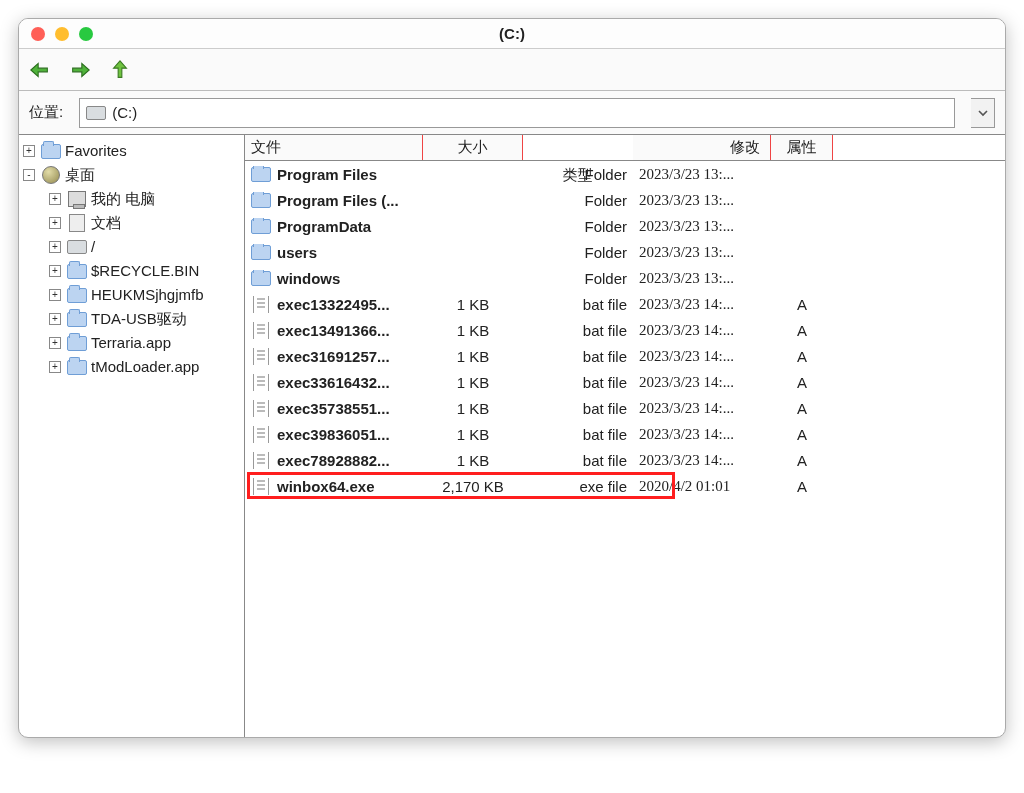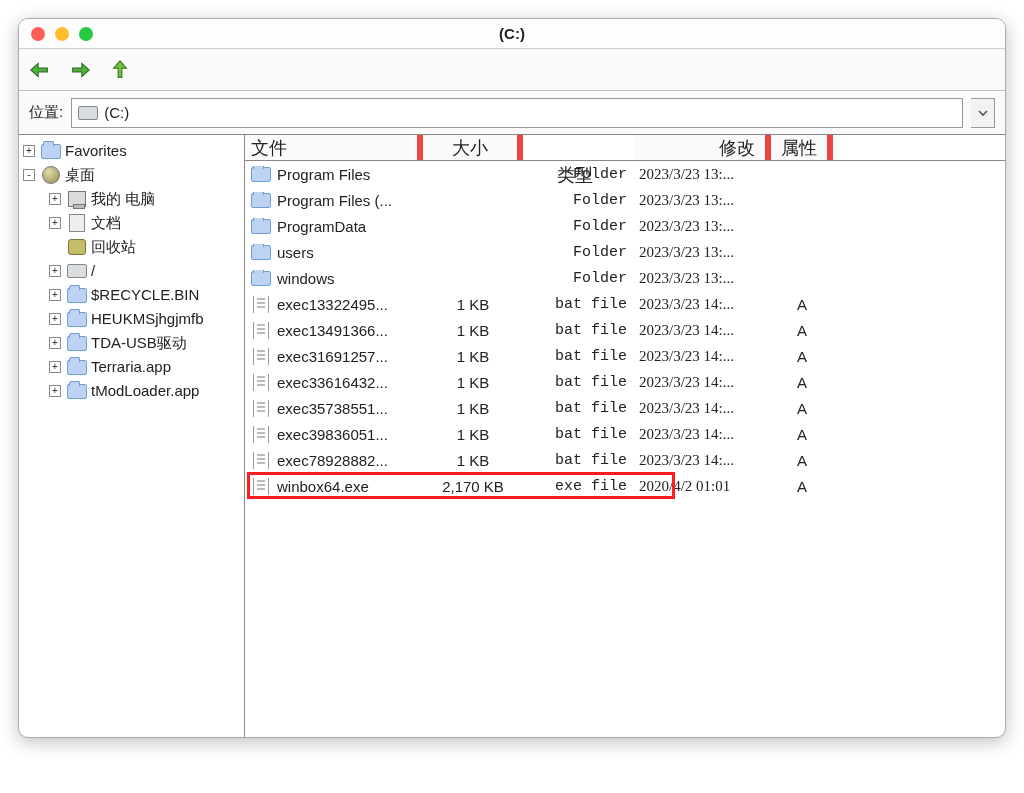--- a/index.html
+++ b/index.html
@@ -49,21 +49,21 @@
     border-bottom:1px solid #bbb;
     background:#fafafa;
   }
   .nav-btn { width:22px; height:22px; display:flex; align-items:center; justify-content:center; cursor:pointer; }
   .nav-btn svg { width:22px; height:22px; }
   .locbar {
     height: 44px;
     display:flex; align-items:center;
     padding: 4px 10px;
     border-bottom:1px solid #888;
-    gap:8px;
+    gap:16px;
     background:#fafafa;
   }
   .locbar .label { white-space:nowrap; }
   .locbox {
     flex:1;
     height:30px;
     border:1px solid #999;
     background:#fff;
     display:flex;
     align-items:center;
@@ -95,32 +95,32 @@
   .desktop-ball { width:18px;height:18px;border-radius:50%;background:radial-gradient(circle at 35% 30%, #e2dca8, #938a4f);border:1px solid #777; }
   .pc-icon { width:18px;height:16px;background:#dcdcdc;border:1px solid #777;position:relative; }
   .pc-icon::after{content:'';position:absolute;bottom:-3px;left:4px;width:10px;height:3px;background:#bbb;border:1px solid #777;}
   .doc-icon { width:16px;height:18px;background:#eee;border:1px solid #888;position:relative; }
   .bin-icon { width:18px;height:16px;background:#c5bd6a;border:1px solid #7c7537;border-radius:3px; }
   .file-icon { width:16px;height:20px;background:#fff;border:1px solid #999;position:relative; }
   .file-icon::before { content:''; position:absolute; top:3px; left:3px; right:3px; height:2px; background:#bbb; box-shadow:0 4px 0 #bbb, 0 8px 0 #bbb; }
 
   .filelist { flex:1; display:flex; flex-direction:column; min-width:0; }
   .cols { display:flex; border-bottom:1px solid #888; height:26px; align-items:stretch; }
-  .col { border-right:6px solid #ef4444; display:flex; align-items:center; padding:0 6px; background:#fafafa; font-size:18px; }
+  .col { border-right:1px solid #ef4444; display:flex; align-items:center; padding:0 6px; background:#fafafa; font-size:15px; }
   .col.name { width:178px; }
   .col.size { width:100px; justify-content:center; }
   .col.type { width:110px; justify-content:center;margin-top:40px; }
   .col.mod  { width:138px; justify-content:flex-end; padding-right:10px;}
   .col.attr { width:62px; text-align:left; justify-content:center;}
   .rows { flex:1; overflow:hidden; }
   .row { display:flex; height:26px; align-items:center; font-size:15px; position:relative;}
   .cell { padding:0 6px; overflow:hidden; white-space:nowrap; text-overflow:clip; }
-  .cell.name { width:178px; display:flex; align-items:center; gap:6px;}
+  .cell.name { width:178px; display:flex; align-items:center; gap:6px;font-weight:bold;}
   .cell.size { width:100px; text-align:center; }
-  .cell.type { width:110px; text-align:right;font-family:Liberation Mono, monospace; }
+  .cell.type { width:110px; text-align:right; }
   .cell.mod  { width:138px;font-family:Liberation Serif, serif; }
   .cell.attr { width:62px; text-align:center; }
   .highlight-box { position:absolute; left:2px; top:-1px; width:428px; height:27px; border:3px solid #ff1e1e; pointer-events:none;}
 </style>
 </head>
 <body>
 
 <div class="window">
 
   <div class="titlebar">
@@ -186,27 +186,20 @@
             <span class="pc-icon"></span>
           </span>
           <span>我的 电脑</span>
         </div>
         <div class="tree-row tree-item" style="padding-left: 26px;">
           <span class="expander">+</span>
           <span class="icon">
             <span class="doc-icon"></span>
           </span>
           <span>文档</span>
-        </div>
-        <div class="tree-row tree-item" style="padding-left: 26px;">
-          <span class="expander empty"></span>
-          <span class="icon">
-            <span class="bin-icon"></span>
-          </span>
-          <span>回收站</span>
         </div>
         <div class="tree-row tree-item" style="padding-left: 26px;">
           <span class="expander">+</span>
           <span class="icon">
             <span class="drive-icon"></span>
           </span>
           <span>/</span>
         </div>
         <div class="tree-row tree-item" style="padding-left: 26px;">
           <span class="expander">+</span>

